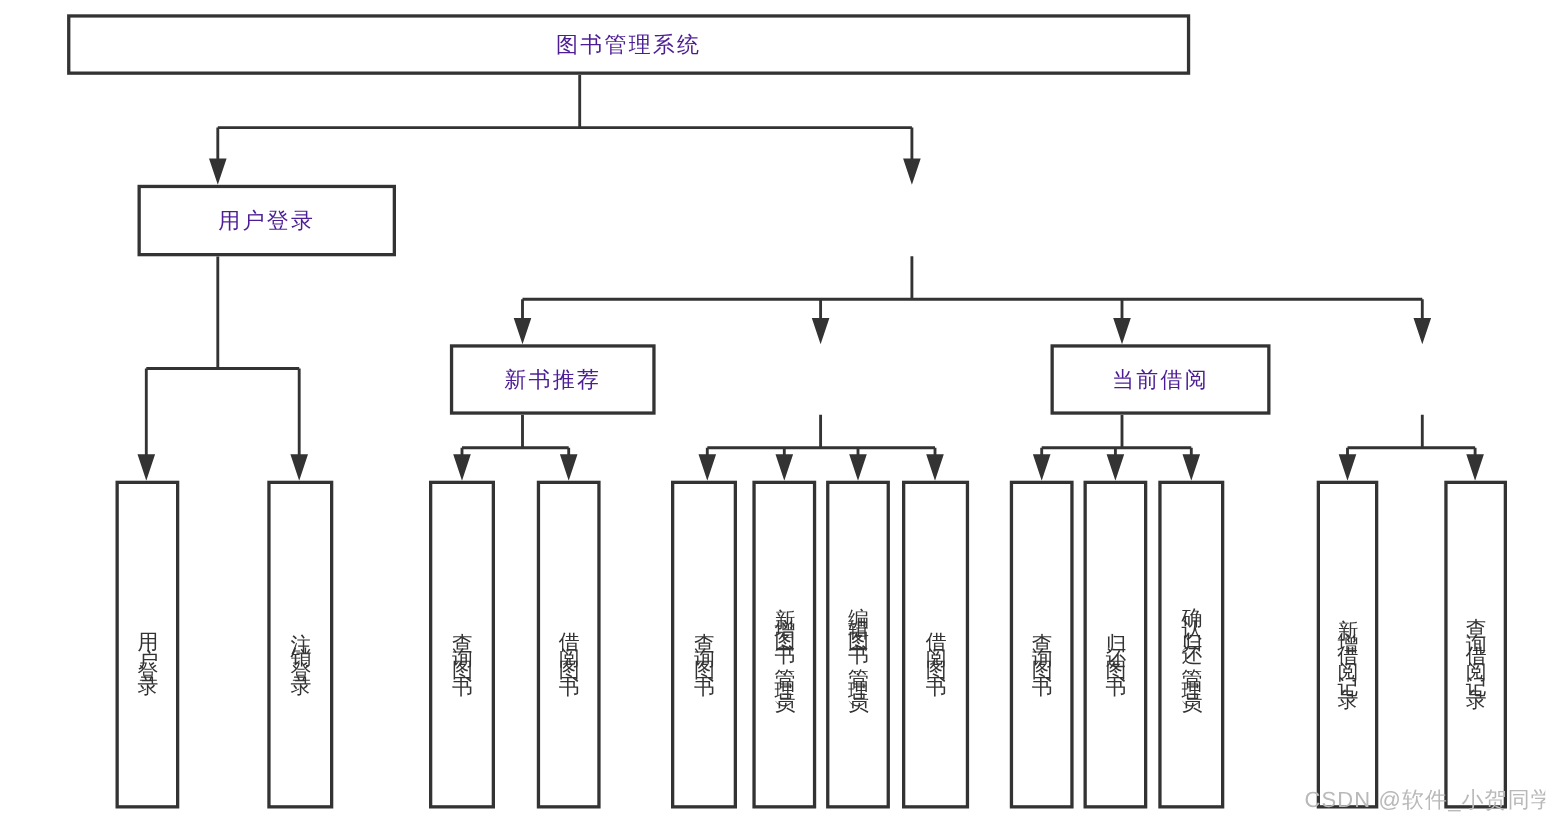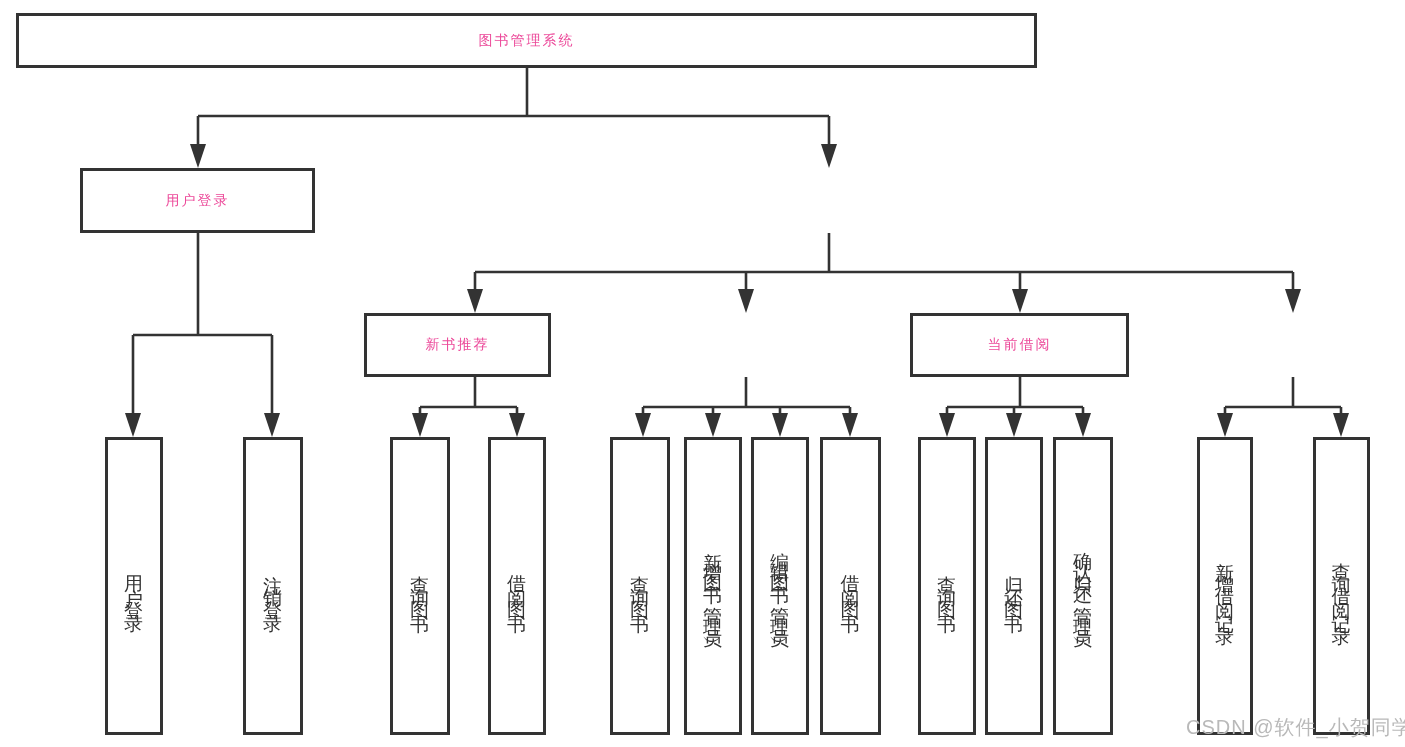--- a/index.html
+++ b/index.html
@@ -24,24 +24,25 @@
     pointer-events: none;
   }
   .hbox {
     position: absolute;
     box-sizing: border-box;
     border: 3px solid #333333;
     background: #ffffff;
     display: flex;
     align-items: center;
     justify-content: center;
-    font-size: 14px;
+    font-size: 20px;
     letter-spacing: 2px;
-    color: #ec4899;
+    color: #4c1d95;
     z-index: 2;
+    margin-left: 45px;
   }
   .vbox {
     position: absolute;
     top: 437px;
     height: 298px;
     box-sizing: border-box;
     border: 3px solid #333333;
     background: #ffffff;
     display: flex;
     align-items: center;
@@ -112,21 +113,21 @@
       M1075 413 L1091 413 L1083 437 Z
       M1217 413 L1233 413 L1225 437 Z
       M1333 413 L1349 413 L1341 437 Z"></path>
   </svg>
 
   <div class="hbox" style="left:16px;top:13px;width:1021px;height:55px">图书管理系统</div>
 
   <div class="hbox" style="left:80px;top:168px;width:235px;height:65px">用户登录</div>
 
   <div class="hbox" style="left:364px;top:313px;width:187px;height:64px">新书推荐</div>
-  <div class="hbox" style="left:910px;top:313px;width:219px;height:64px">当前借阅</div>
+  <div class="hbox" style="left:910px;top:313px;width:200px;height:64px">当前借阅</div>
 
   <div class="vbox" style="left:105px;width:58px">
     <span class="vtext">用户登录</span>
   </div>
   <div class="vbox" style="left:243px;width:60px">
     <span class="vtext">注销登录</span>
   </div>
 
   <div class="vbox" style="left:390px;width:60px">
     <span class="vtext">查询图书</span>

